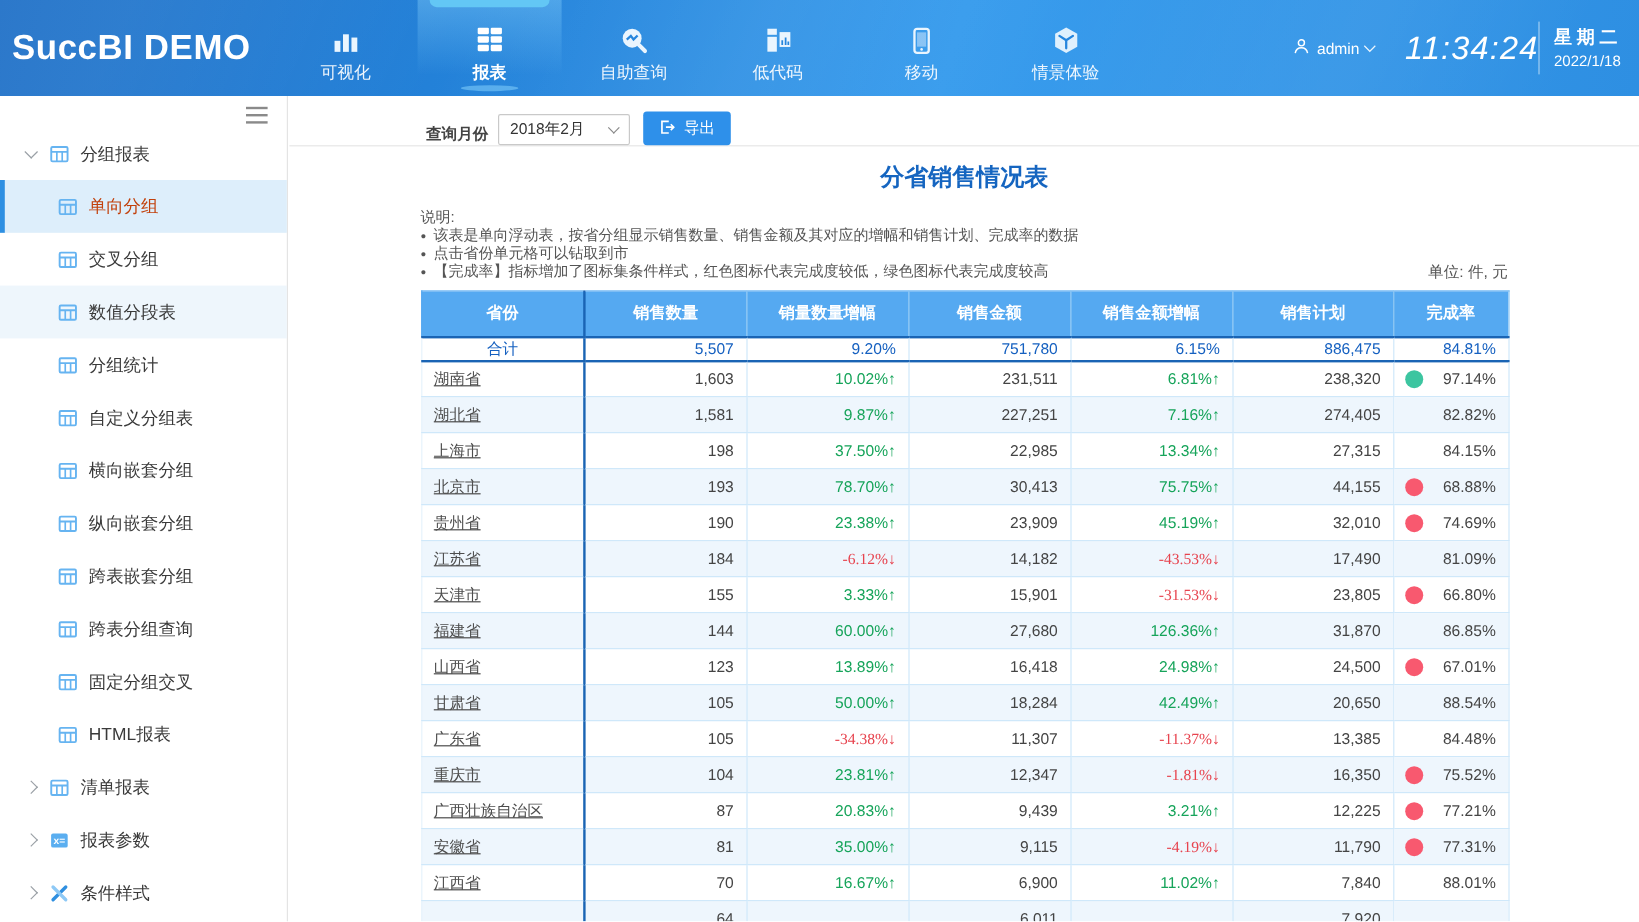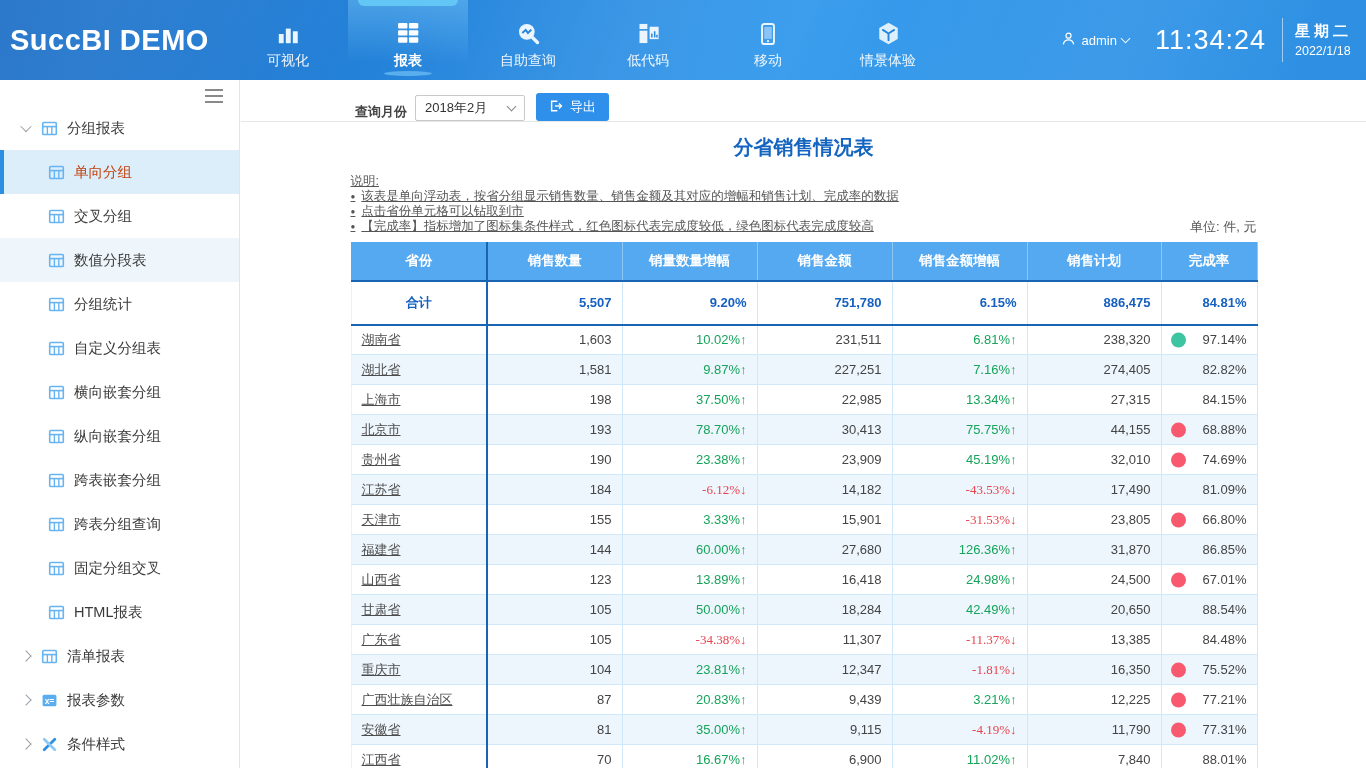--- a/index.html
+++ b/index.html
@@ -21,21 +21,21 @@
   .nav-item .nav-icon { height:30px; display:flex; align-items:flex-end; justify-content:center; }
   .nav-item .nav-label { font-size:14px; margin-top:5px; color:rgba(255,255,255,.92); }
   .nav-item.active { background:linear-gradient(180deg,rgba(130,205,250,.42),rgba(130,205,250,0) 78%); }
   .nav-item.active::before { content:''; position:absolute; top:0; left:10px; right:10px; height:6px;
     background:#63c7f5; border-radius:0 0 8px 8px; }
   .nav-item.active::after { content:''; position:absolute; bottom:4px; left:50%; transform:translateX(-50%);
     width:48px; height:5px; border-radius:50%; background:rgba(140,215,255,.5); }
   .nav-item.active .nav-label { color:#fff; font-weight:bold; }
   .top-right { margin-left:auto; display:flex; align-items:center; padding-right:14px; z-index:2; }
   .user { display:flex; align-items:center; gap:5px; font-size:13px; cursor:pointer; margin-right:26px; }
-  .clock { font-size:27px; letter-spacing:1px; margin-right:16px; }
+  .clock { font-size:27px; letter-spacing:1px; margin-right:0;font-style:italic; }
   .tr-sep { width:1px; height:44px; background:rgba(255,255,255,.55); margin-right:12px; }
   .datebox { display:flex; flex-direction:column; }
   .weekday { font-size:15px; font-weight:bold; letter-spacing:4px; }
   .date { font-size:12.5px; margin-top:3px; }
   .chev { width:7px; height:7px; border-right:1.5px solid rgba(255,255,255,.9);
     border-bottom:1.5px solid rgba(255,255,255,.9); display:inline-block; }
   .chev.down { transform:rotate(45deg); margin-top:-3px; }
 
   
   .sidebar { position:absolute; top:80px; left:0; width:240px; height:688px; background:#fff;
@@ -65,33 +65,33 @@
     padding:0 9px; cursor:pointer; }
   .select .s-chev { width:7px; height:7px; border-right:1.4px solid #888; border-bottom:1.4px solid #888;
     transform:rotate(45deg); margin-top:-4px; }
   .export-btn { margin-left:11px; height:28px; background:#2e90ea; border:none; border-radius:3px;
     color:#fff; font-size:13px; padding:0 13px; display:flex; align-items:center; gap:7px; cursor:pointer; }
 
   .report { padding-top:12px; height:646px; overflow:hidden; }
   .report-inner { width:906px; margin:0 auto; }
   .report-title { text-align:center; font-size:20px; font-weight:bold; color:#1565c0; height:24px; margin-bottom:16px; }
   .notes { position:relative; font-size:12.5px; color:#555; line-height:15px; }
-  .note-line { padding-left:0;text-decoration:underline; }
+  .note-line { padding-left:0; }
   .note-bullet::before { content:'\25CF'; font-size:8px; vertical-align:1px; margin-right:6px; color:#555; }
   .unit { position:absolute; right:0; bottom:0; font-size:13px; color:#555; }
 
   
   table.data-table { border-collapse:collapse; table-layout:fixed; width:906px; margin-top:8px; font-size:13px; }
   .data-table th { background:#55a9f1; color:#fff; font-weight:bold; height:38px; font-size:13.5px;
     border:1px solid #8ec7f3; border-top-color:#55a9f1; border-bottom:2px solid #1a64b4; }
   .data-table td { height:30px; border:1px solid #cfe8fa; color:#444; }
   .data-table th:first-child, .data-table td:first-child { border-right:2px solid #1a64b4; }
   .data-table th:first-child { border-left-color:#55a9f1; }
   .data-table td:first-child { border-left-color:#e7f3fc; }
-  tr.total-row td { height:44px; color:#1560c0; font-weight:bold; border-bottom:2px solid #1a64b4;margin-left:30px; }
+  tr.total-row td { height:20px; color:#1560c0; font-weight:normal; border-bottom:2px solid #1a64b4;margin-left:30px; }
   tr.total-row td:first-child { text-align:center; }
   tr.data-row.striped td { background:#eef6fd; }
   td.province { text-align:left; padding-left:10px; }
   td.province .prov-link { text-decoration:underline; color:#4d4d4d; cursor:pointer; }
   td.num, td.growth, td.rate { text-align:right; padding-right:10px; }
   .g-up { color:#16a45a; }
   .g-down { color:#e7434e;font-family:Liberation Serif, serif; }
   td.rate { position:relative; }
   .dot { position:absolute; left:9px; top:50%; transform:translateY(-50%); width:15px; height:15px; border-radius:50%; }
   .dot.green { background:#3cc5a0; }

